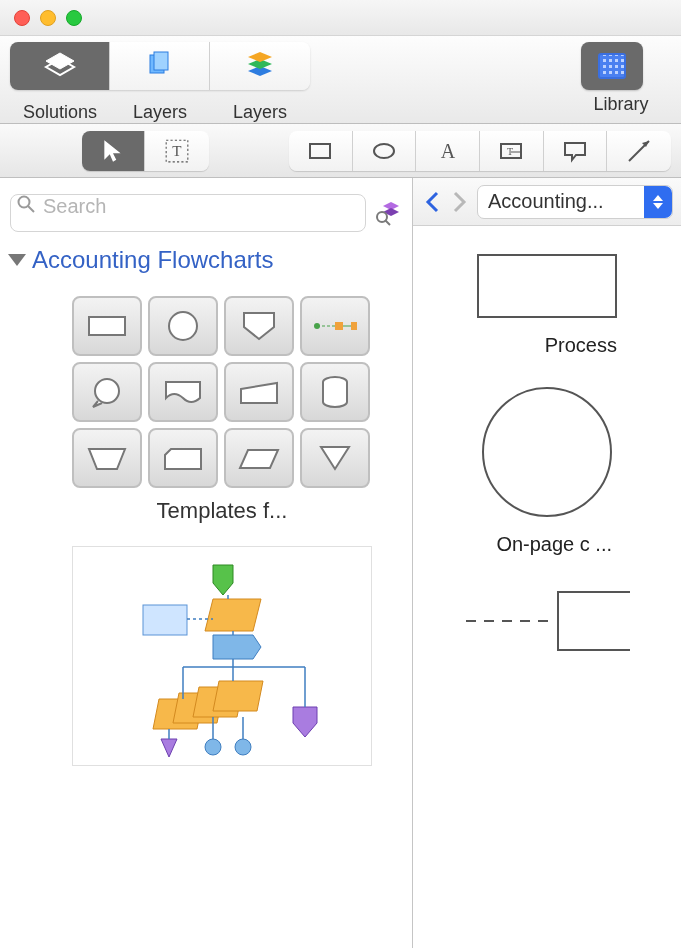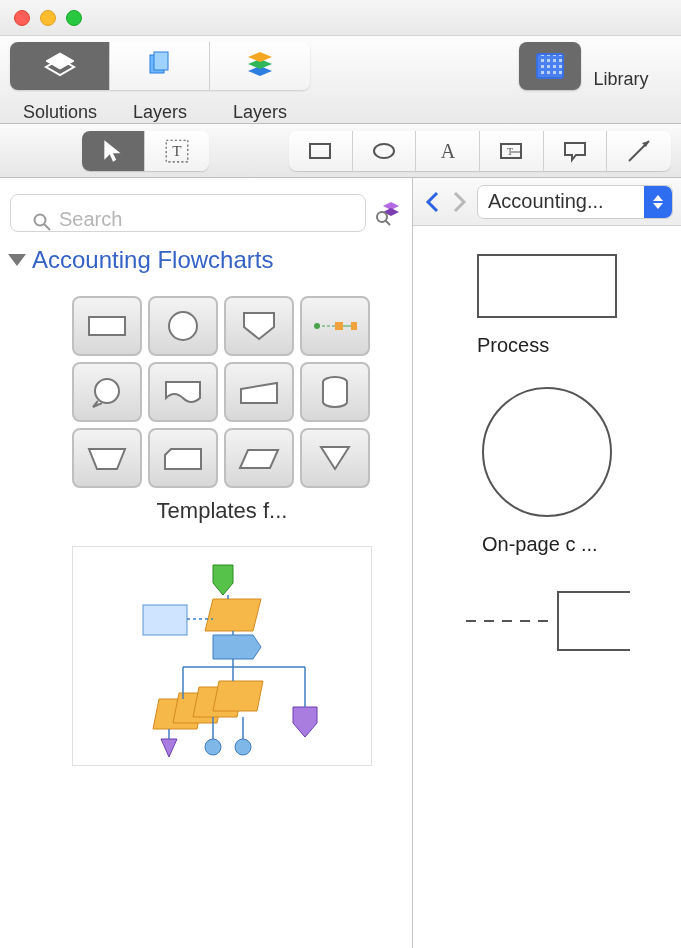--- a/index.html
+++ b/index.html
@@ -113,21 +113,21 @@
     flex:1;
     background:#fff;
     display:flex; flex-direction:column;
   }
 
   
   .searchrow { display:flex; align-items:center; gap:8px; margin: 6px 2px 14px 2px;}
   .searchbox {
     flex:1; height:38px;
     border:1px solid #d5d5d5; border-radius:8px;
-    display:flex; align-items:flex-end; padding:0 22px;
+    display:flex; align-items:flex-start; padding:0 6px;
     color:#9a9a9a; font-size:20px;
     gap:8px;
   }
   .searchbox input {
     border:none; outline:none; font-size:20px; color:#333; width:100%;
     background:transparent;
   }
   .searchbox input::placeholder{color:#b5b5b5;}
   .wand {
     width:28px; height:28px;
@@ -203,21 +203,21 @@
   .chev span{ width:0;height:0; border-left:5px solid transparent;border-right:5px solid transparent;}
   .chev .up{ border-bottom:6px solid #fff;}
   .chev .dn{ border-top:6px solid #fff;}
 
   .shapes {
     flex:1; overflow:auto;
     display:flex; flex-direction:column; align-items:center;
     padding: 28px 10px;
     gap: 30px;
   }
-  .shapecell { display:flex; flex-direction:column; align-items:flex-start; gap:16px;}
+  .shapecell { display:flex; flex-direction:column; align-items:flex-end; gap:16px;}
   .shapecell .lbl { font-size:20px; color:#222;}
   .sh-rect { width:140px; height:64px; border:2px solid #555; background:#fff; }
   .sh-circ { width:130px; height:130px; border:2px solid #555; border-radius:50%; background:#fff;}
   .sh-penta { width:130px; height:130px; }
   .sh-annot { width:170px; height:70px; }
 
   
   svg { overflow:visible; }
 </style>
 </head>
@@ -260,21 +260,21 @@
     </div>
     <div style="display:flex; gap:0;">
       <div class="seglabel" style="width:100px">Solutions</div>
       <div class="seglabel" style="width:100px">Layers</div>
       <div class="seglabel" style="width:100px">Layers</div>
     </div>
   </div>
 
   <div class="spacer"></div>
 
-  <div style="display:flex; align-items:flex-end; margin-right:10px;">
+  <div style="display:flex; flex-direction:column; align-items:flex-start; margin-right:10px;">
     <div class="librarybtn">
       <div class="ico-library"></div>
     </div>
     <div class="seglabel" style="width:80px">Library</div>
   </div>
 </div>
 
 <div class="toolstrip">
   <div style="width:62px"></div>
   <div class="toolgroup">

